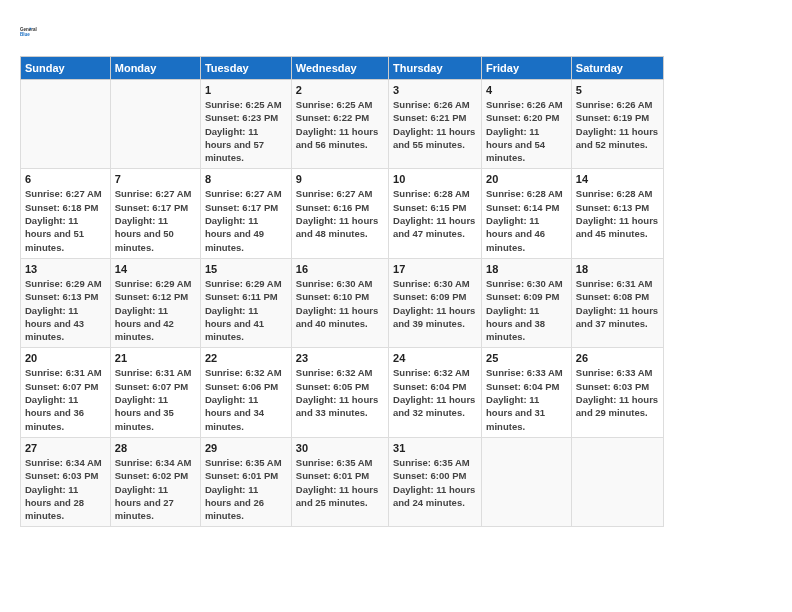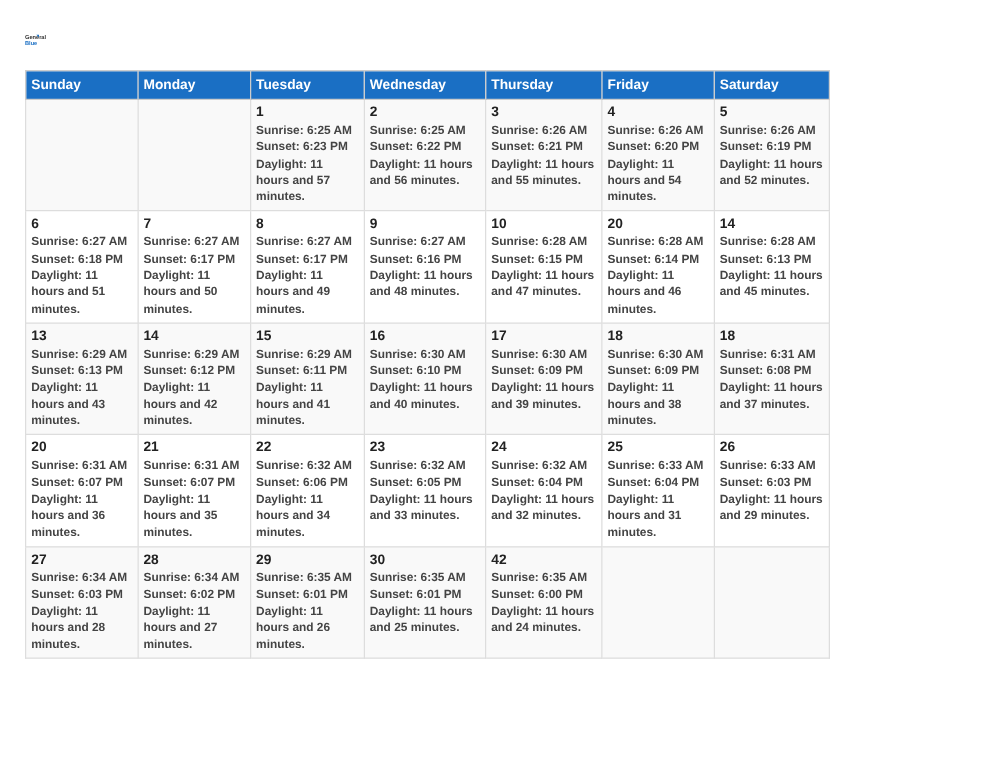--- a/index.html
+++ b/index.html
@@ -302,21 +302,21 @@
 Sunset: 6:01 PM
 Daylight: 11 hours and 26 minutes.</div>
           </td>
           <td>
             <span class="day-num">30</span>
             <div class="day-info" style="white-space: pre-line;">Sunrise: 6:35 AM
 Sunset: 6:01 PM
 Daylight: 11 hours and 25 minutes.</div>
           </td>
           <td>
-            <span class="day-num">42</span>
+            <span class="day-num">31</span>
             <div class="day-info" style="white-space: pre-line;">Sunrise: 6:35 AM
 Sunset: 6:00 PM
 Daylight: 11 hours and 24 minutes.</div>
           </td>
           <td class="empty"></td>
           <td class="empty"></td>
         </tr>
       </tbody>
   </table>
 </div>

